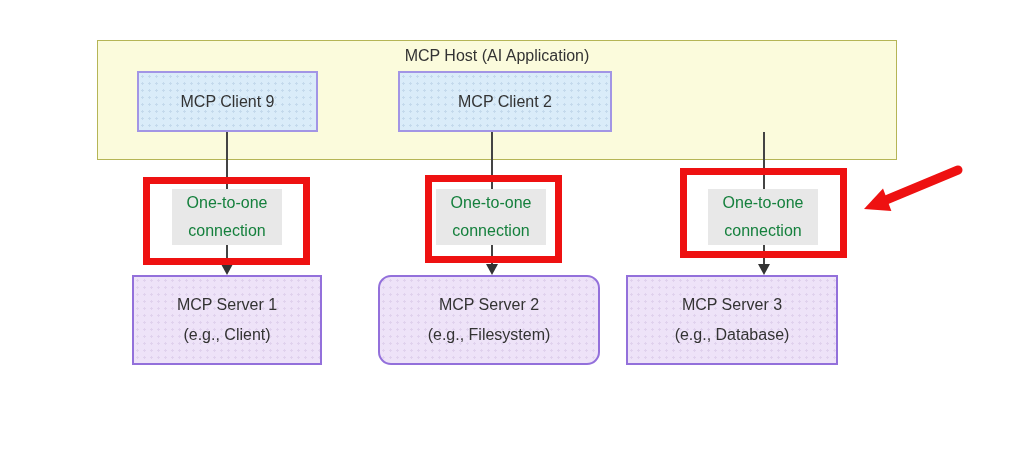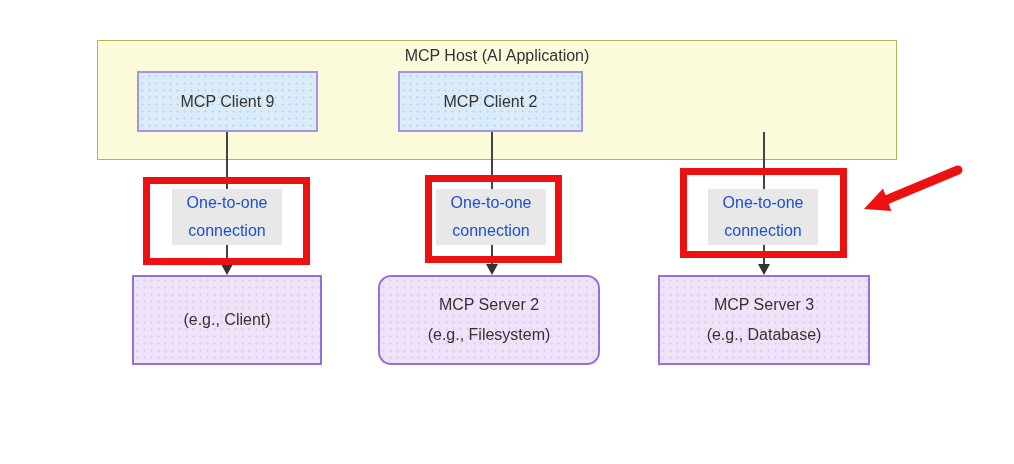--- a/index.html
+++ b/index.html
@@ -39,21 +39,21 @@
     height: 61px;
     background: #daecf9;
     background-image: radial-gradient(circle, rgba(140,170,200,0.28) 1px, transparent 1.2px);
     background-size: 7px 7px;
     border: 2px solid #a295e5;
     display: flex; align-items: center; justify-content: center;
     font-size: 16px;
     z-index: 2;
   }
   .client-1 { left: 137px; width: 181px; }
-  .client-2 { left: 398px; width: 185px; }
+  .client-2 { left: 398px; width: 214px; }
   .client-3 { left: 672px; width: 183px; }
 
   
   .connector {
     position: absolute;
     top: 132px;
     width: 2px; height: 134px;
     background: #444444;
     z-index: 1;
   }
@@ -75,21 +75,21 @@
 
   
   .conn-label {
     position: absolute;
     top: 189px;
     width: 110px;
     background: #e8e8e8;
     text-align: center;
     font-size: 16px;
     line-height: 28px;
-    color: #1d4ed8;
+    color: #15803d;
     z-index: 2;
   }
   .label-1 { left: 172px; }
   .label-2 { left: 436px; }
   .label-3 { left: 708px; }
 
   
   .highlight {
     position: absolute;
     border: 7px solid #ee1111;
@@ -110,21 +110,21 @@
     background-size: 7px 7px;
     border: 2px solid #9370db;
     display: flex; flex-direction: column;
     align-items: center; justify-content: center;
     font-size: 16px;
     line-height: 30px;
     z-index: 2;
   }
   .server-1 { left: 132px; width: 190px; }
   .server-2 { left: 378px; width: 222px; border-radius: 13px; }
-  .server-3 { left: 658px; width: 212px; }
+  .server-3 { left: 626px; width: 212px; }
 
   
   .annotation-arrow {
     position: absolute;
     left: 840px; top: 150px;
     width: 174px; height: 80px;
     z-index: 4;
   }
 </style>
 </head>
@@ -147,20 +147,21 @@
 
   <div class="conn-label label-1">One-to-one connection</div>
   <div class="conn-label label-2">One-to-one connection</div>
   <div class="conn-label label-3">One-to-one connection</div>
 
   <div class="highlight highlight-1"></div>
   <div class="highlight highlight-2"></div>
   <div class="highlight highlight-3"></div>
 
   <div class="server-box server-1">
+    <div>MCP Server 1</div>
     <div>(e.g., Client)</div>
   </div>
   <div class="server-box server-2">
     <div>MCP Server 2</div>
     <div>(e.g., Filesystem)</div>
   </div>
   <div class="server-box server-3">
     <div>MCP Server 3</div>
     <div>(e.g., Database)</div>
   </div>

